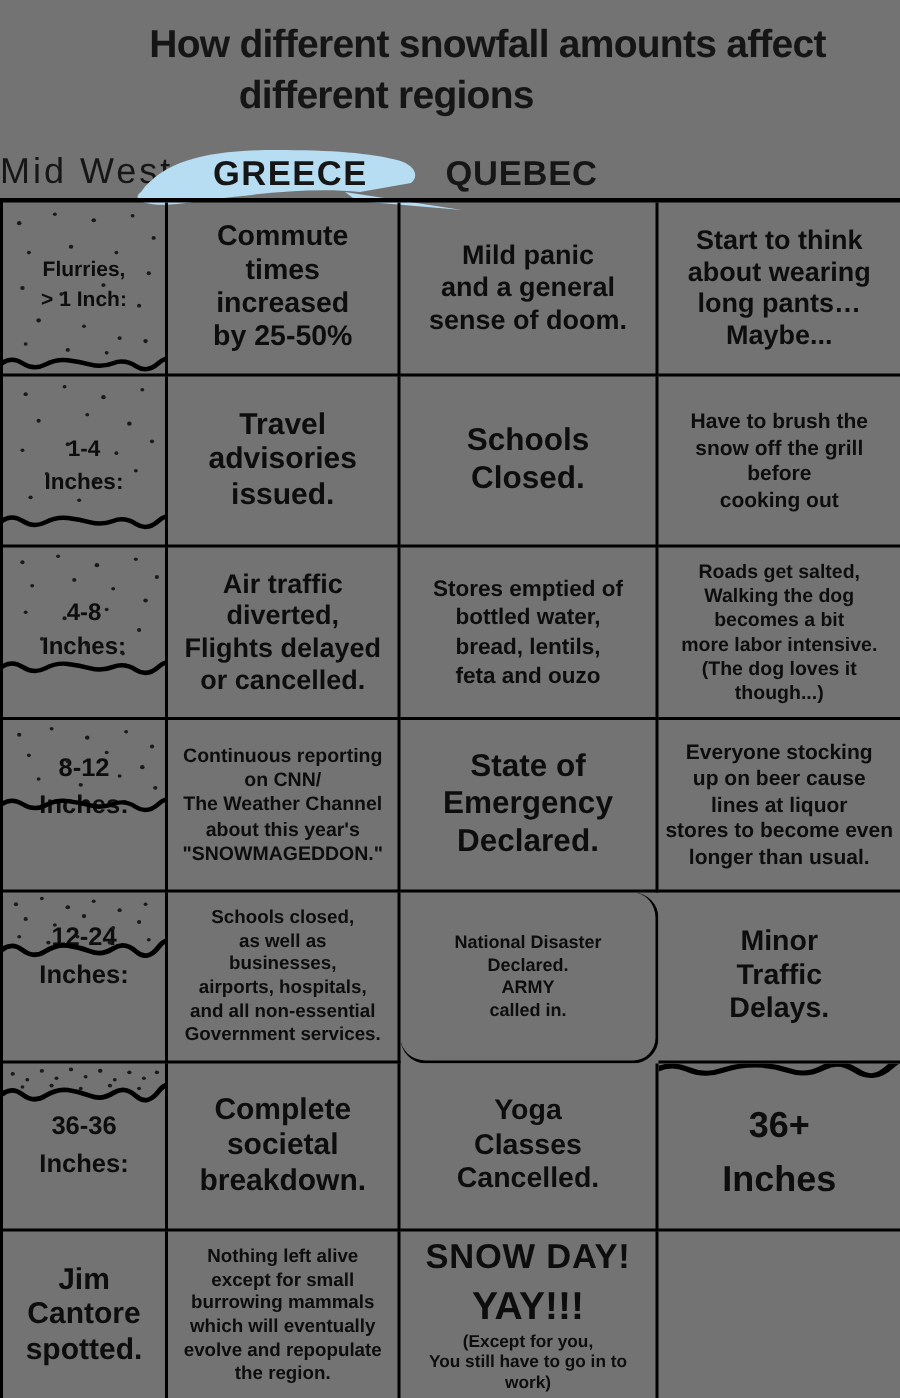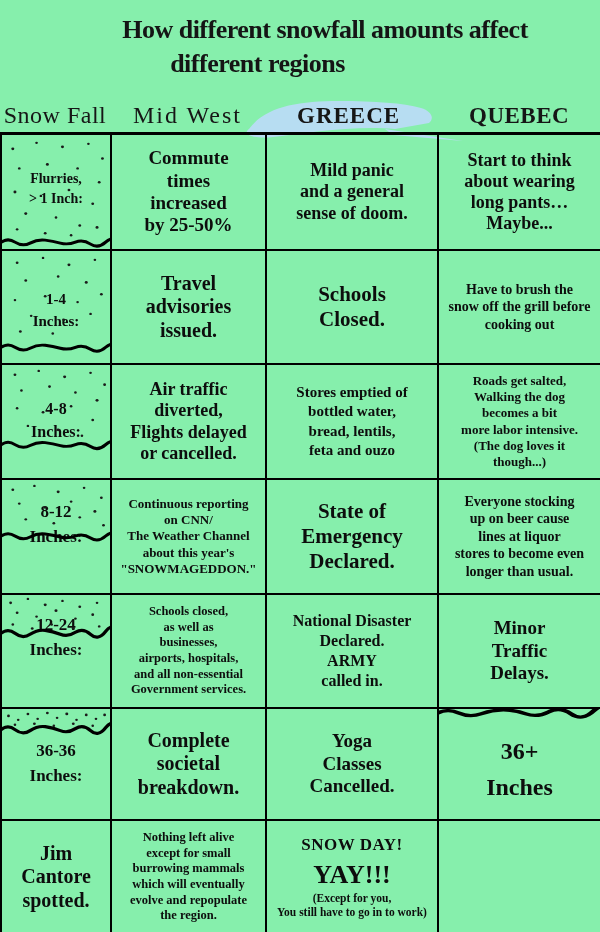--- a/index.html
+++ b/index.html
@@ -1,18 +1,18 @@
 <!DOCTYPE html>
 <html><head>
 <meta charset="utf-8">
 <style>
   html,body{margin:0;padding:0;background:#fff;}
   .page{
-    position:relative;width:600px;height:932px;background:#86efac;overflow:hidden;
-    font-family:Liberation Serif, serif;color:#0e0e0e;
+    position:relative;width:600px;height:932px;background:#737373;overflow:hidden;
+    font-family:Liberation Sans, sans-serif;color:#0e0e0e;
   }
   
   .title{padding-top:13px;font-weight:bold;font-size:26px;line-height:1.3;letter-spacing:-0.5px;color:#151515;}
   .title .t1{text-align:center;margin-left:50px;}
   .title .t2{text-align:center;margin-right:85px;}
   
   .hdr{
     position:absolute;top:94px;left:0;width:600px;height:38px;
     display:grid;grid-template-columns:110px 155px 172px 163px;align-items:end;
     font-size:24px;font-weight:normal;color:#161616;
@@ -51,42 +51,41 @@
   .sl3{top:32px;font-size:16px;}
   .sl4{top:20px;font-size:17px;}
   .sl5{top:18px;font-size:17px;}
   .sl6{top:30px;font-size:17px;}
   .sl7{top:24px;font-size:24px;line-height:1.5;}
   
   .fs21{font-size:21px;}
   .fs20{font-size:20px;}
   .fs19{font-size:19px;}
   .fs18{font-size:18px;}
-  .fs16{font-size:16px;line-height:1.25;}
+  .fs16{font-size:12px;line-height:1.25;border-radius:17px;}
   .fs15{font-size:15px;line-height:1.3;}
   .fs14{font-size:14px;line-height:1.25;}
   .fs13{font-size:13px;line-height:1.25;}
   .fs12{font-size:12.5px;line-height:1.25;}
   
-  .snowday-main{font-size:17px;letter-spacing:0.5px;}
+  .snowday-main{font-size:23px;letter-spacing:0.5px;}
   .snowday-shout{font-size:26px;line-height:1.05;margin-top:6px;}
   .snowday-note{font-size:11.5px;line-height:1.2;margin-top:4px;}
 </style>
 </head>
 <body>
 
 <div class="page">
 
   <div class="title">
     <div class="t1">How different snowfall amounts affect</div>
     <div class="t2">different regions</div>
   </div>
 
   <div class="hdr">
-    <div class="h h-snowfall">Snow Fall</div>
     <div class="h h-midwest">Mid West</div>
     <div class="h h-greece">
       <svg class="swoosh" viewBox="0 0 230 48" preserveAspectRatio="none">
         <path d="M14 34 C30 12 62 6 104 6 C140 6 168 8 186 13 C196 16 200 23 194 28 L160 34 C120 30 72 38 38 42 C20 44 6 40 14 34 Z" fill="#b7ddf2"></path>
         <path d="M150 34 L228 46 L158 40 Z" fill="#b7ddf2"></path>
       </svg>
       <span class="txt">GREECE</span>
     </div>
     <div class="h h-quebec">
       <span class="txt">QUEBEC</span>

